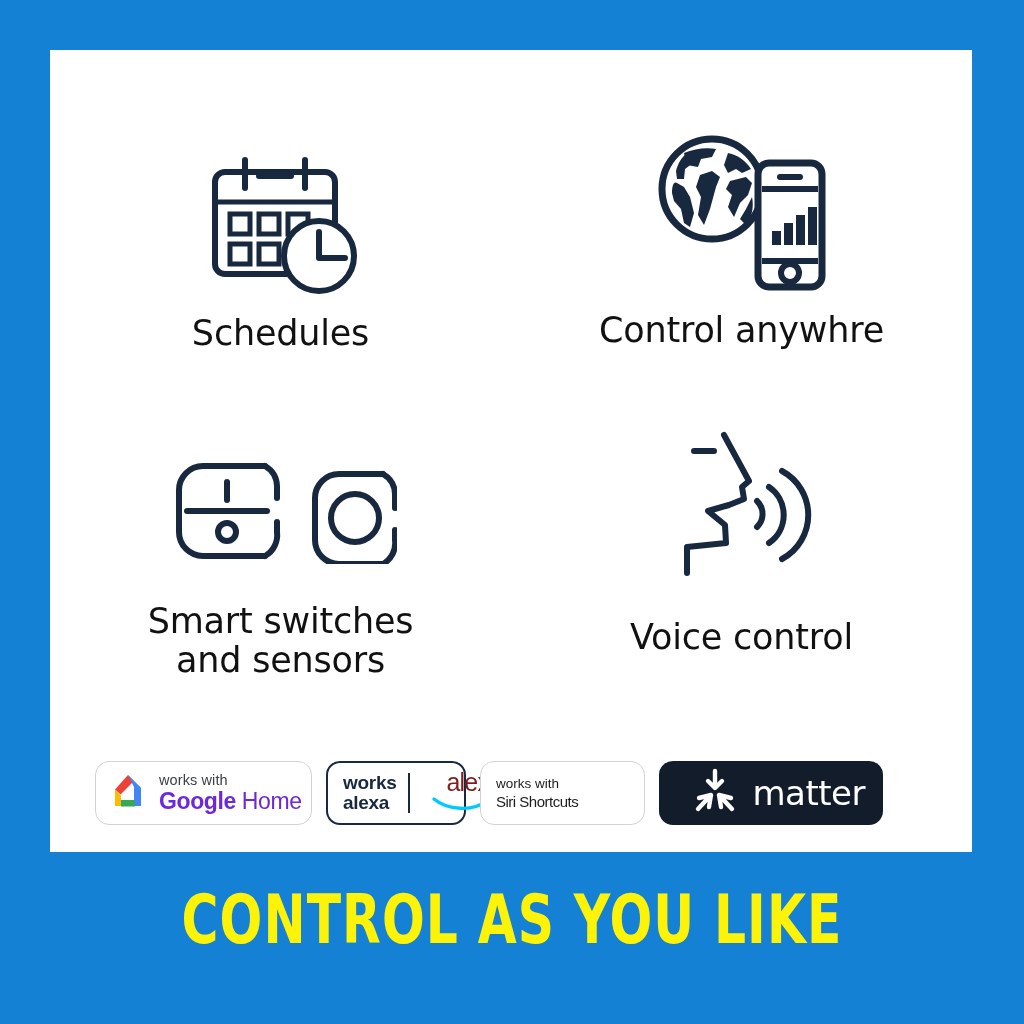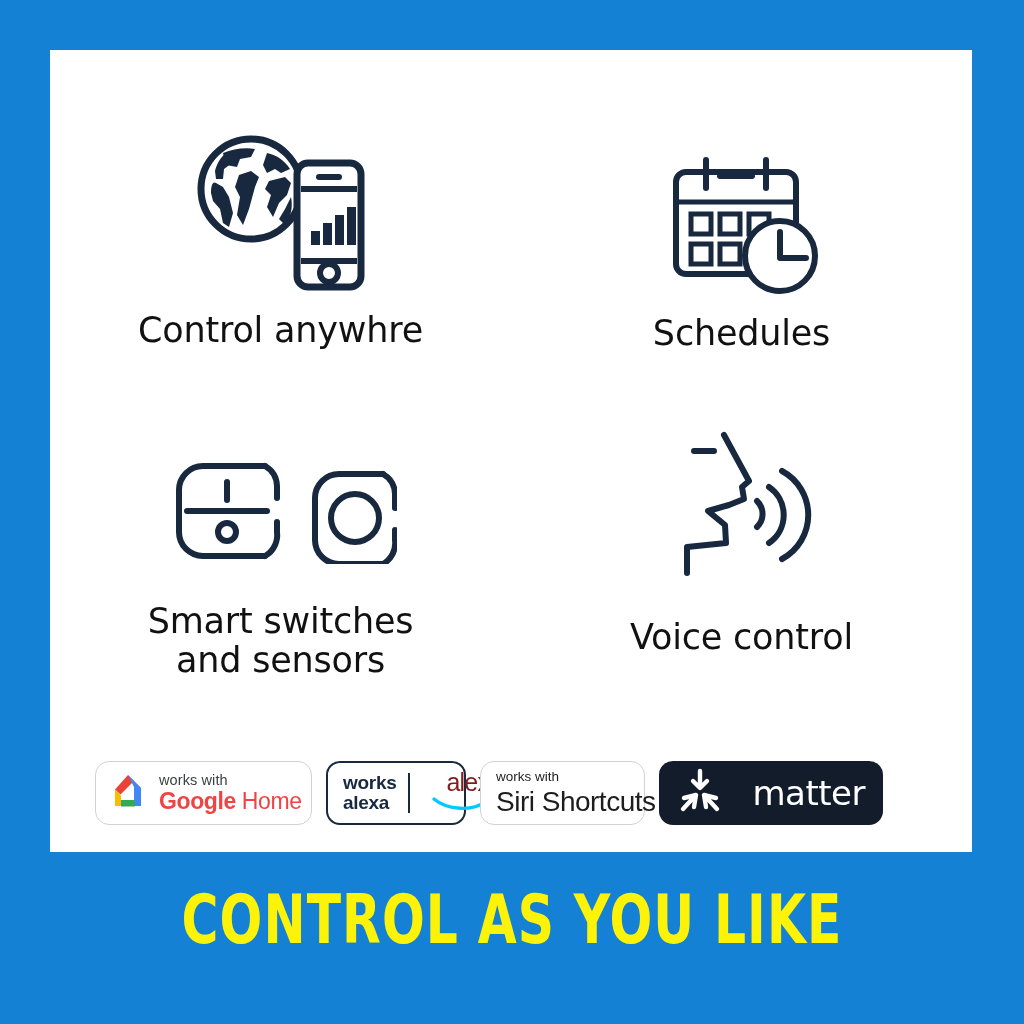--- a/index.html
+++ b/index.html
@@ -116,21 +116,21 @@
   #google-home-works {
     font-family: "Liberation Sans", sans-serif;
     font-size: 14.5px;
     color: #3c4043;
     letter-spacing: 0.1px;
     margin-bottom: 3px;
   }
   #google-home-name {
     font-family: "Liberation Sans", sans-serif;
     font-size: 23px;
-    color: #ef4444;
+    color: #6d28d9;
     letter-spacing: -0.4px;
     white-space: nowrap;
   }
   #google-home-name .gh-bold { font-weight: 700; }
   #google-home-name .gh-light { font-weight: 400; }
 
   
   #badge-alexa {
     border: 2.6px solid #17283f;
     padding: 0 15px;
@@ -180,34 +180,34 @@
     line-height: 1;
   }
   #siri-works {
     font-family: "Liberation Sans", sans-serif;
     font-size: 13.5px;
     color: #1d1d1f;
     margin-bottom: 4px;
   }
   #siri-name {
     font-family: "Liberation Sans", sans-serif;
-    font-size: 28px;
+    font-size: 15px;
     color: #1d1d1f;
     letter-spacing: -0.5px;
     white-space: nowrap;
   }
 
   
   #badge-matter {
     background: #121c2b;
     border: none;
     width: 224px;
     padding: 0 18px;
     gap: 14px;
-    justify-content: space-between;
+    justify-content: flex-end;
   }
   #matter-wordmark {
     font-family: "DejaVu Sans", sans-serif;
     font-size: 34px;
     font-weight: 400;
     color: #ffffff;
     letter-spacing: -0.5px;
     line-height: 1;
   }
 
@@ -228,20 +228,47 @@
     white-space: nowrap;
   }
 </style>
 </head>
 <body>
 
 <div id="card">
 
   <div id="feature-grid">
 
+    <div class="feature-cell" id="cell-schedules">
+      <div class="feature-icon">
+        <svg width="168" height="150" viewBox="0 0 168 150" fill="none">
+
+          <path d="M18 30 a10 10 0 0 1 10 -10 h100 a10 10 0 0 1 10 10 v66" stroke="#17283f" stroke-width="6" stroke-linecap="round"></path>
+          <path d="M18 30 v82 a10 10 0 0 0 10 10 h62" stroke="#17283f" stroke-width="6" stroke-linecap="round"></path>
+
+          <line x1="18" y1="50" x2="138" y2="50" stroke="#17283f" stroke-width="5"></line>
+
+          <line x1="48" y1="8" x2="48" y2="36" stroke="#17283f" stroke-width="6" stroke-linecap="round"></line>
+          <line x1="108" y1="8" x2="108" y2="36" stroke="#17283f" stroke-width="6" stroke-linecap="round"></line>
+          <line x1="62" y1="24" x2="94" y2="24" stroke="#17283f" stroke-width="6" stroke-linecap="round"></line>
+
+          <rect x="33" y="62" width="20" height="20" stroke="#17283f" stroke-width="5"></rect>
+          <rect x="62" y="62" width="20" height="20" stroke="#17283f" stroke-width="5"></rect>
+          <rect x="91" y="62" width="20" height="20" stroke="#17283f" stroke-width="5"></rect>
+
+          <rect x="33" y="92" width="20" height="20" stroke="#17283f" stroke-width="5"></rect>
+          <rect x="62" y="92" width="20" height="20" stroke="#17283f" stroke-width="5"></rect>
+
+          <circle cx="122" cy="104" r="35" stroke="#17283f" stroke-width="6" fill="#ffffff"></circle>
+          <path d="M122 80 v26 h26" stroke="#17283f" stroke-width="6" stroke-linecap="round" stroke-linejoin="round" fill="none"></path>
+        </svg>
+      </div>
+      <div class="feature-label">Schedules</div>
+    </div>
+
     <div class="feature-cell" id="cell-control-anywhere">
       <div class="feature-icon">
         <svg width="175" height="170" viewBox="0 0 175 170" fill="none">
 
           <circle cx="58" cy="58" r="50" stroke="#17283f" stroke-width="7" fill="#ffffff"></circle>
 
           <path d="M30 22 C40 18 52 16 62 18 L58 26 L47 28 L44 36 L33 34 Z" fill="#17283f"></path>
           <path d="M22 40 C24 32 28 26 33 22 L39 32 L31 38 L30 48 L23 48 Z" fill="#17283f"></path>
           <path d="M18 62 C18 54 20 50 23 52 L30 56 L36 66 L40 82 L36 96 L30 92 L27 78 L20 70 Z" fill="#17283f"></path>
           <path d="M46 44 L58 40 L66 46 L62 56 L56 78 L50 94 L44 84 L47 66 L42 56 Z" fill="#17283f"></path>
@@ -259,47 +286,20 @@
 
           <rect x="118" y="100" width="9" height="14" fill="#17283f"></rect>
           <rect x="130" y="92" width="9" height="22" fill="#17283f"></rect>
           <rect x="142" y="84" width="9" height="30" fill="#17283f"></rect>
           <rect x="154" y="76" width="9" height="38" fill="#17283f"></rect>
 
           <circle cx="136" cy="142" r="9" stroke="#17283f" stroke-width="6" fill="#ffffff"></circle>
         </svg>
       </div>
       <div class="feature-label">Control anywhre</div>
-    </div>
-
-    <div class="feature-cell" id="cell-schedules">
-      <div class="feature-icon">
-        <svg width="168" height="150" viewBox="0 0 168 150" fill="none">
-
-          <path d="M18 30 a10 10 0 0 1 10 -10 h100 a10 10 0 0 1 10 10 v66" stroke="#17283f" stroke-width="6" stroke-linecap="round"></path>
-          <path d="M18 30 v82 a10 10 0 0 0 10 10 h62" stroke="#17283f" stroke-width="6" stroke-linecap="round"></path>
-
-          <line x1="18" y1="50" x2="138" y2="50" stroke="#17283f" stroke-width="5"></line>
-
-          <line x1="48" y1="8" x2="48" y2="36" stroke="#17283f" stroke-width="6" stroke-linecap="round"></line>
-          <line x1="108" y1="8" x2="108" y2="36" stroke="#17283f" stroke-width="6" stroke-linecap="round"></line>
-          <line x1="62" y1="24" x2="94" y2="24" stroke="#17283f" stroke-width="6" stroke-linecap="round"></line>
-
-          <rect x="33" y="62" width="20" height="20" stroke="#17283f" stroke-width="5"></rect>
-          <rect x="62" y="62" width="20" height="20" stroke="#17283f" stroke-width="5"></rect>
-          <rect x="91" y="62" width="20" height="20" stroke="#17283f" stroke-width="5"></rect>
-
-          <rect x="33" y="92" width="20" height="20" stroke="#17283f" stroke-width="5"></rect>
-          <rect x="62" y="92" width="20" height="20" stroke="#17283f" stroke-width="5"></rect>
-
-          <circle cx="122" cy="104" r="35" stroke="#17283f" stroke-width="6" fill="#ffffff"></circle>
-          <path d="M122 80 v26 h26" stroke="#17283f" stroke-width="6" stroke-linecap="round" stroke-linejoin="round" fill="none"></path>
-        </svg>
-      </div>
-      <div class="feature-label">Schedules</div>
     </div>
 
     <div class="feature-cell" id="cell-smart-switches">
       <div class="feature-icon">
         <svg width="232" height="108" viewBox="0 0 232 108" fill="none">
 
           <path d="M100 10 h-62 a24 24 0 0 0 -24 24 v42 a24 24 0 0 0 24 24 h62" stroke="#17283f" stroke-width="6" stroke-linecap="round" fill="none"></path>
           <path d="M100 10 a24 24 0 0 1 12 20 v12" stroke="#17283f" stroke-width="6" stroke-linecap="round" fill="none"></path>
           <path d="M112 66 v10 a24 24 0 0 1 -12 24" stroke="#17283f" stroke-width="6" stroke-linecap="round" fill="none"></path>
 

